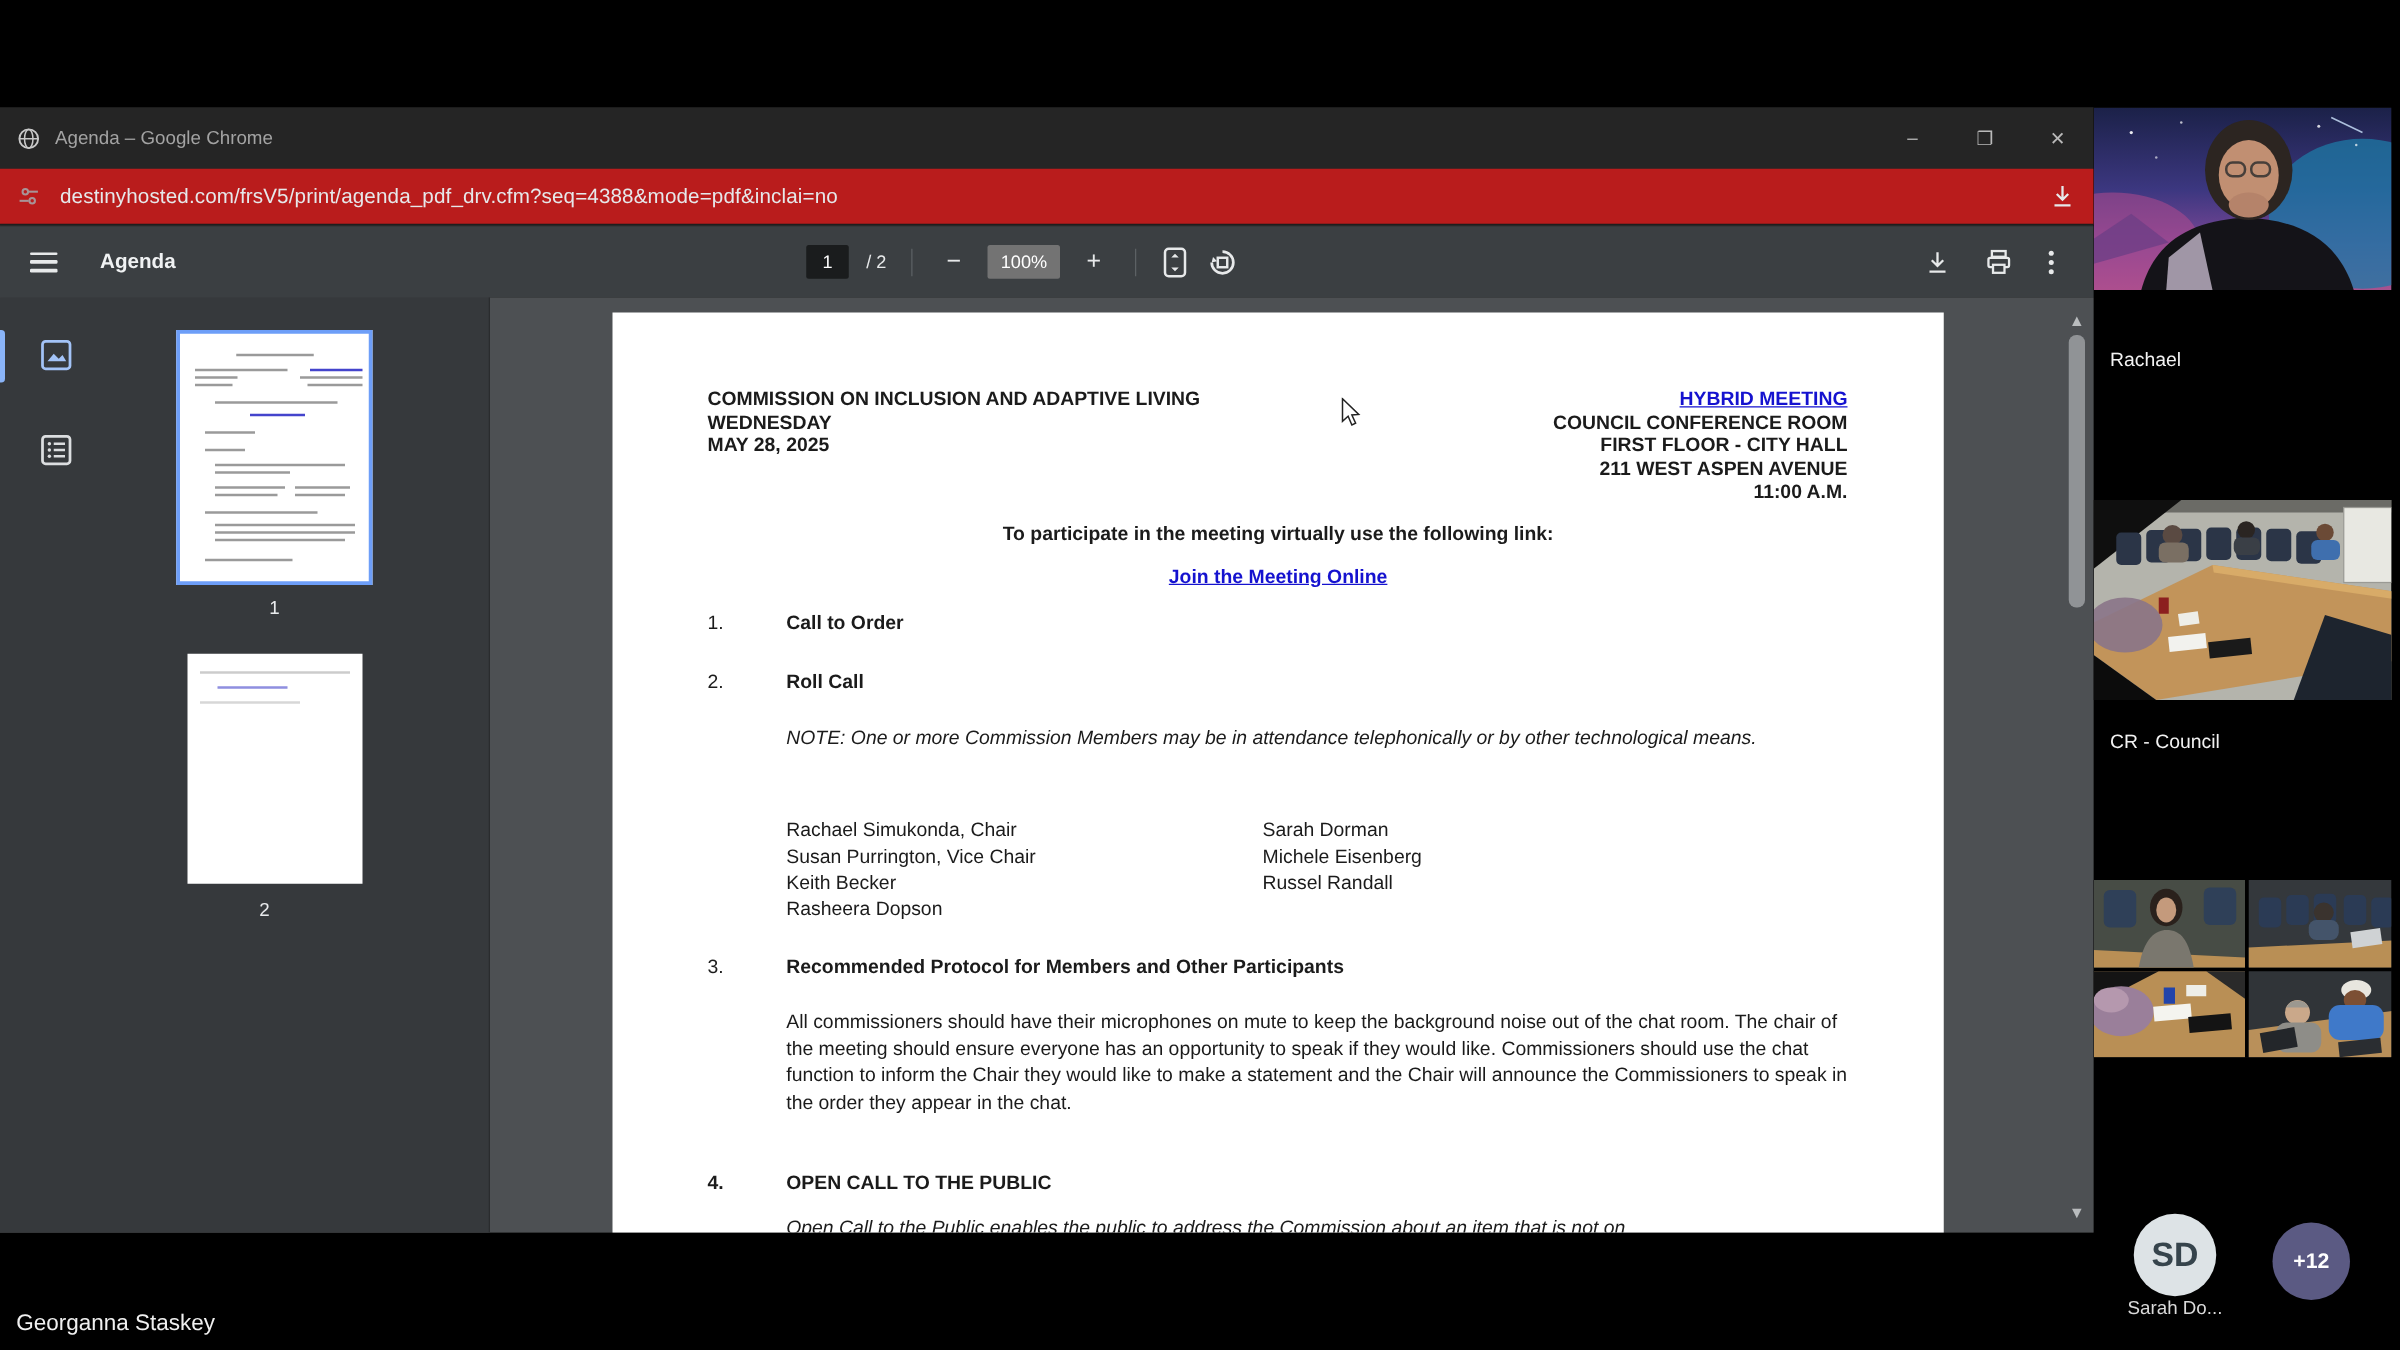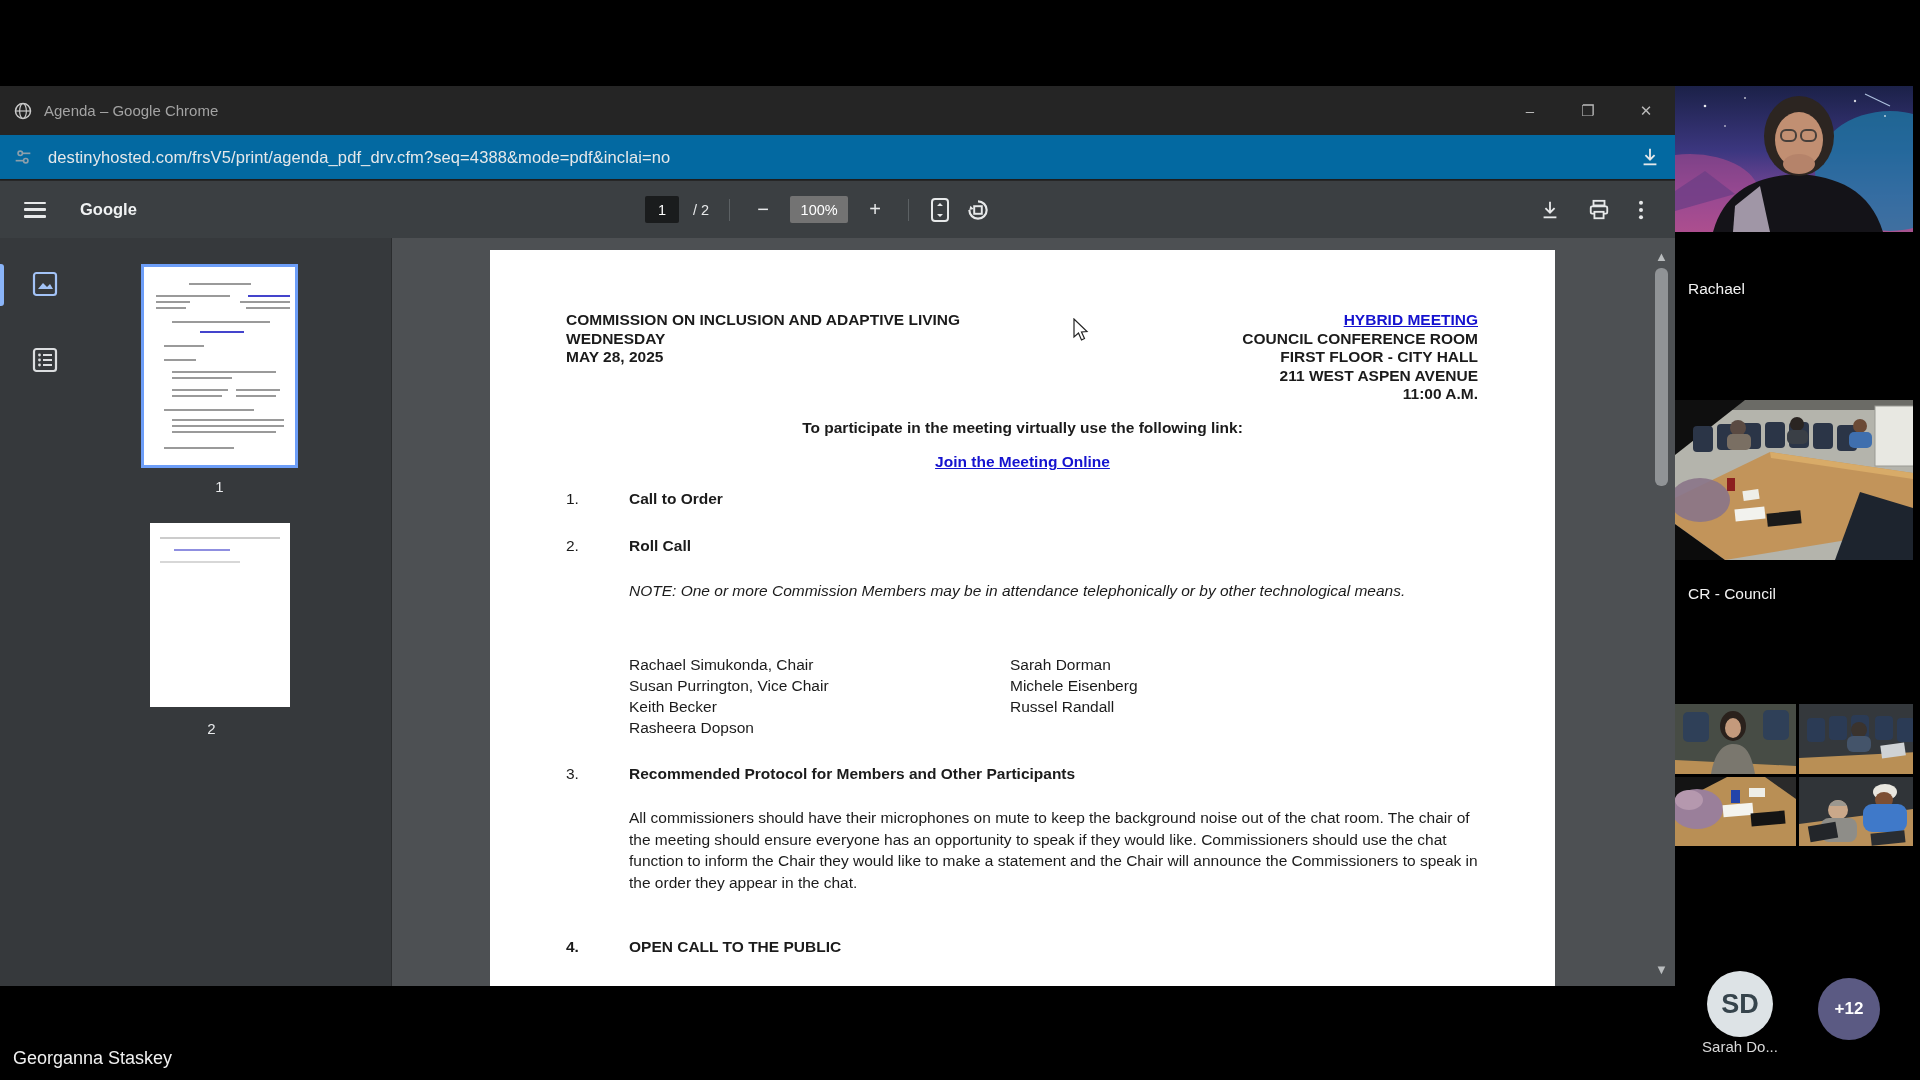--- a/index.html
+++ b/index.html
@@ -11,21 +11,21 @@
   .chrome { position:absolute; left:0; top:86px; width:1675px; height:900px; background:#2a2a2a; }
 
   .titlebar { position:absolute; left:0; top:0; width:100%; height:49px; background:#252525;
               display:flex; align-items:center; }
   .titlebar .favicon { margin-left:14px; width:18px; height:18px; }
   .titlebar .title { margin-left:12px; color:#a3a3a3; font-size:15px; }
   .win-controls { position:absolute; right:0; top:0; height:49px; display:flex; align-items:center; }
   .win-btn { width:58px; height:49px; display:flex; align-items:center; justify-content:center;
              color:#b9b9b9; font-size:15px; }
 
-  .urlbar { position:absolute; left:0; top:49px; width:100%; height:45px; background:#0369a1;
+  .urlbar { position:absolute; left:0; top:49px; width:100%; height:45px; background:#b91c1c;
             display:flex; align-items:center; border-bottom:1px solid #1f1f1f; }
   .site-icon { margin-left:12px; width:22px; height:22px; opacity:.85; }
   .url-text { margin-left:14px; color:#e6e8ea; font-size:16.5px; letter-spacing:.1px; }
   .url-download { position:absolute; right:14px; width:22px; height:22px; }
 
   .pdftoolbar { position:absolute; left:0; top:95px; width:100%; height:57px; background:#3b3f42;
                 display:flex; align-items:center; box-shadow:0 1px 3px rgba(0,0,0,.4); }
   .hamburger { margin-left:24px; width:22px; height:16px; display:flex; flex-direction:column; justify-content:space-between; }
   .hamburger div { height:2.5px; background:#e7e9ea; border-radius:1px; }
   .pdf-title { margin-left:34px; color:#f0f2f3; font-size:16.5px; font-weight:bold; }
@@ -118,21 +118,21 @@
         <line x1="5" y1="20" x2="19" y2="20" stroke="#e6e8ea" stroke-width="2"></line>
       </svg>
     </div>
 
     <div class="pdftoolbar">
       <div class="hamburger">
           <div></div>
           <div></div>
           <div></div>
         </div>
-      <span class="pdf-title">Google</span>
+      <span class="pdf-title">Agenda</span>
 
       <div class="tool-center">
         <div class="page-box">1</div>
         <span class="page-total">/ 2</span>
         <div class="tdivider"></div>
         <span class="zoom-btn">−</span>
         <div class="zoom-box">100%</div>
         <span class="zoom-btn">+</span>
         <div class="tdivider"></div>
         <svg width="22" height="26" viewBox="0 0 22 26">
@@ -257,20 +257,21 @@
           </div>
 
           <div class="inum" style="top:515px">3.</div>
           <div class="ititle" style="top:515px">Recommended Protocol for Members and Other Participants</div>
 
           <div class="para">All commissioners should have their microphones on mute to keep the background noise out of the chat room. The chair of the meeting should ensure everyone has an opportunity to speak if they would like. Commissioners should use the chat function to inform the Chair they would like to make a statement and the Chair will announce the Commissioners to speak in the order they appear in the chat.</div>
 
           <div class="inum bold" style="top:688px">4.</div>
           <div class="ititle" style="top:688px">OPEN CALL TO THE PUBLIC</div>
 
+          <div class="cutline">Open Call to the Public enables the public to address the Commission about an item that is not on</div>
         </div>
 
         <div class="sbar">
           <div class="sarrow" style="top:0">▲</div>
           <div class="sthumb"></div>
           <div class="sarrow" style="top:713px">▼</div>
         </div>
       </div>
     </div>
   </div>

